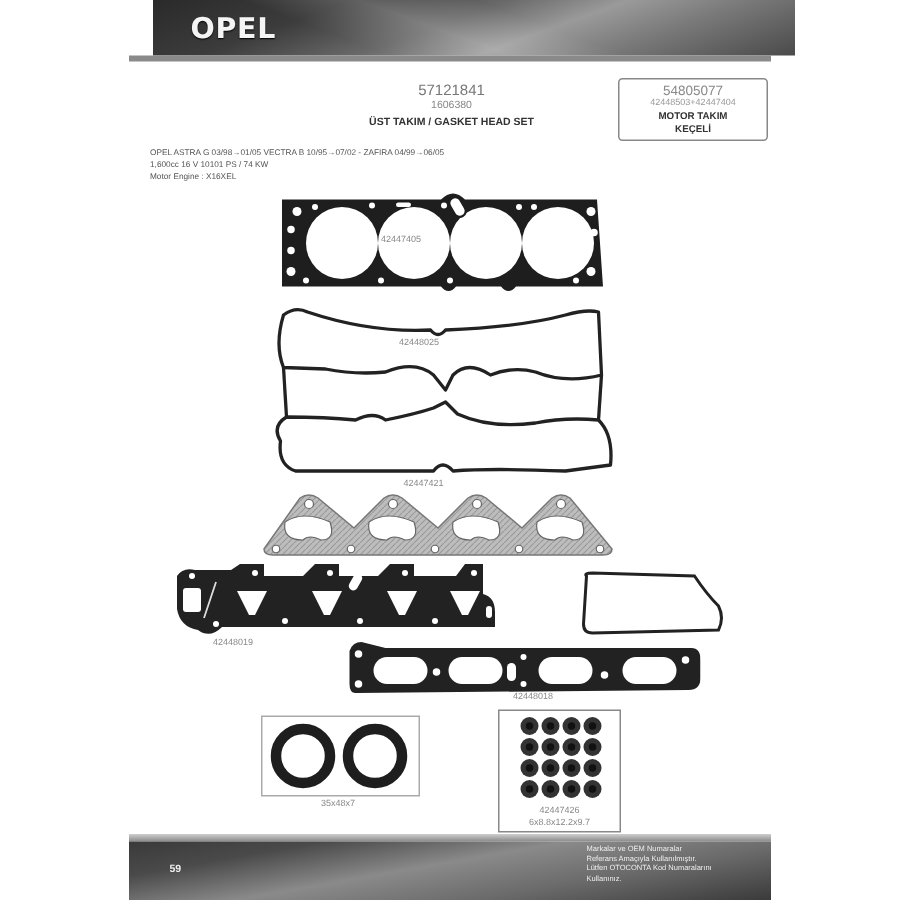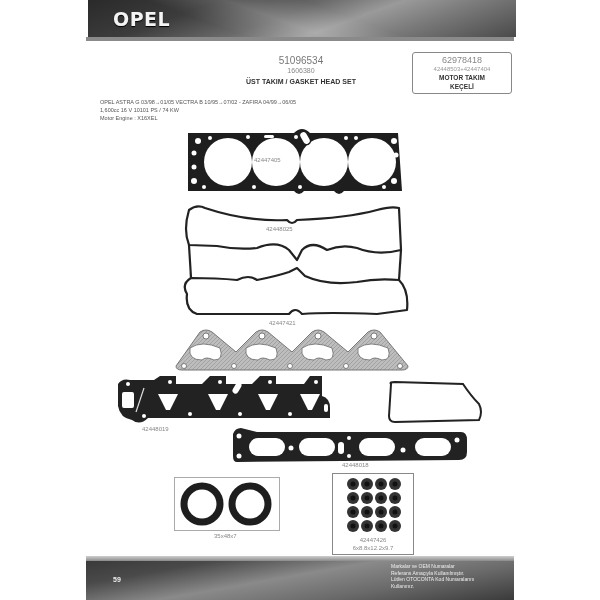--- a/index.html
+++ b/index.html
@@ -1,18 +1,18 @@
 <!DOCTYPE html>
 <html><head>
 <meta charset="utf-8">
 <style>
   html,body{margin:0;padding:0;background:#fff;}
   body{width:600px;height:600px;position:relative;overflow:hidden;font-family:"Liberation Sans",sans-serif;color:#555;}
   .page{position:absolute;left:86px;top:0;width:428px;height:600px;background:#fff;}
-  .header{position:absolute;left:2px;top:0;width:428px;height:37px;
+  .header{position:absolute;left:16px;top:0;width:428px;height:37px;
     background:linear-gradient(160deg,#2a2a2a 0%,#3c3c3c 25%,#6a6a6a 45%,#9a9a9a 60%,#7a7a7a 75%,#4a4a4a 100%);}
   .header .sheen{position:absolute;left:0;top:0;width:100%;height:100%;
     background:linear-gradient(200deg,rgba(255,255,255,0) 40%,rgba(255,255,255,.18) 55%,rgba(255,255,255,0) 70%);}
   .header-bar{position:absolute;left:0;top:37px;width:428px;height:4px;background:#8a8a8a;}
   .brand{position:absolute;left:25px;top:8px;font-family:"DejaVu Sans",sans-serif;font-weight:bold;font-size:19px;color:#f4f4f4;letter-spacing:.5px;text-shadow:0 1px 1px #000;}
   .title-block{position:absolute;left:120px;top:55px;width:190px;text-align:center;}
   .title-block .code{font-size:10px;color:#777;line-height:11px;}
   .title-block .sub{font-size:7px;color:#888;line-height:9px;}
   .title-block .name{font-size:7px;font-weight:bold;color:#333;line-height:10px;margin-top:2px;}
   .side-box{position:absolute;left:326px;width:98px;border:1px solid #888;border-radius:3px;text-align:center;padding:2px 0;background:#fff;}
@@ -34,27 +34,27 @@
 
 <div class="page">
 
   <div class="header">
     <div class="sheen"></div>
     <div class="brand">OPEL</div>
   </div>
   <div class="header-bar"></div>
 
   <div class="title-block">
-    <div class="code">51096534</div>
+    <div class="code">57121841</div>
     <div class="sub">1606380</div>
     <div class="name">ÜST TAKIM / GASKET HEAD SET</div>
   </div>
 
   <div class="side-box" style="top:52px;">
-    <div class="c1">62978418</div>
+    <div class="c1">54805077</div>
     <div class="c2">42448503+42447404</div>
     <div class="l">MOTOR TAKIM</div>
     <div class="l">KEÇELİ</div>
   </div>
 
   <div class="apps">
     <div>OPEL ASTRA G   03/98→01/05   VECTRA B 10/95→07/02 - ZAFIRA  04/99→06/05</div>
     <div>1,600cc 16 V 10101 PS / 74 KW</div>
     <div>Motor Engine : X16XEL</div>
   </div>

